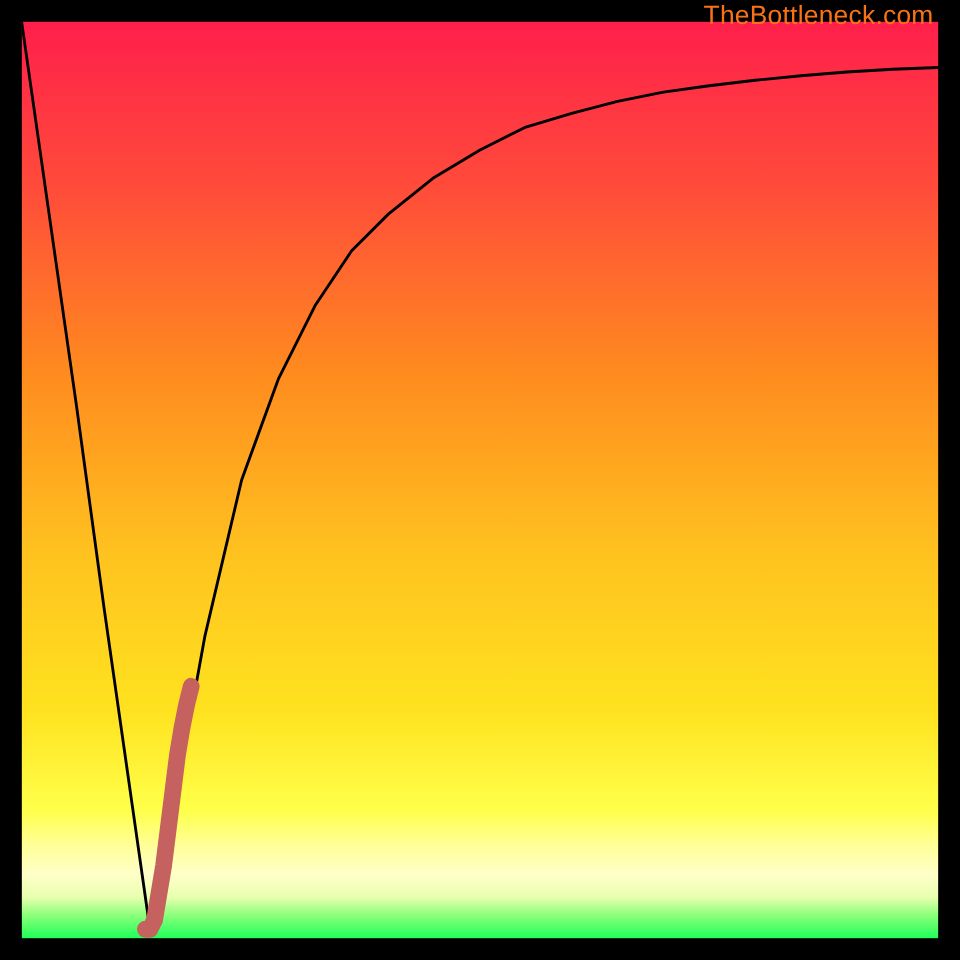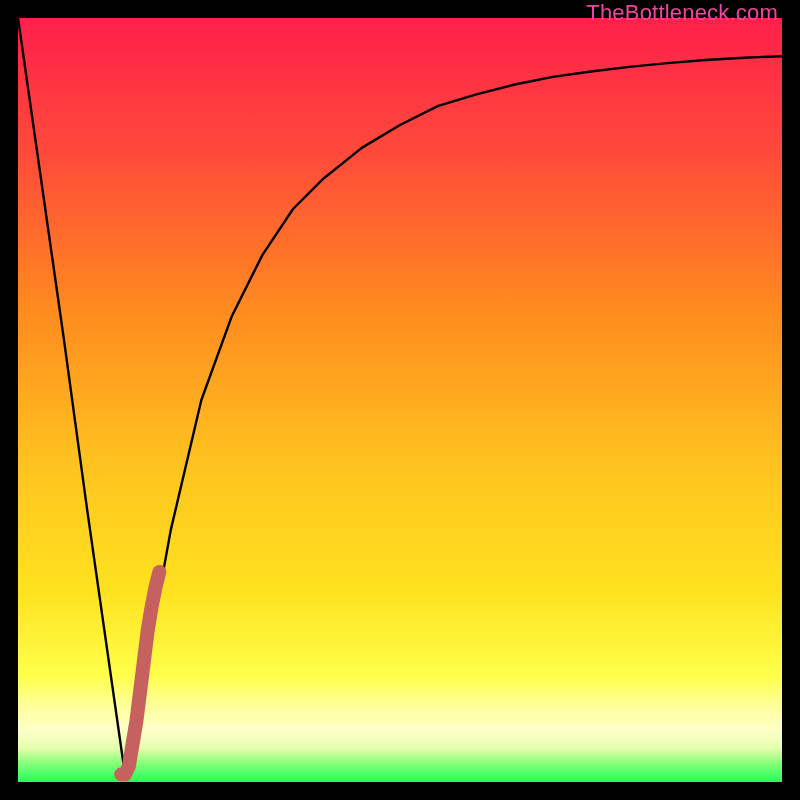--- a/index.html
+++ b/index.html
@@ -23,21 +23,21 @@
     position: absolute;
     left: 0;
     top: 0;
     width: 764px;
     height: 764px;
   }
   .watermark {
     position: absolute;
     top: 0;
     right: 22px;
-    color: #ec4899;
+    color: #f97316;
     font-size: 22px;
     letter-spacing: 0.2px;
     font-weight: 400;
     user-select: none;
   }
 </style>
 </head>
 <body>
 
 <div class="frame">

